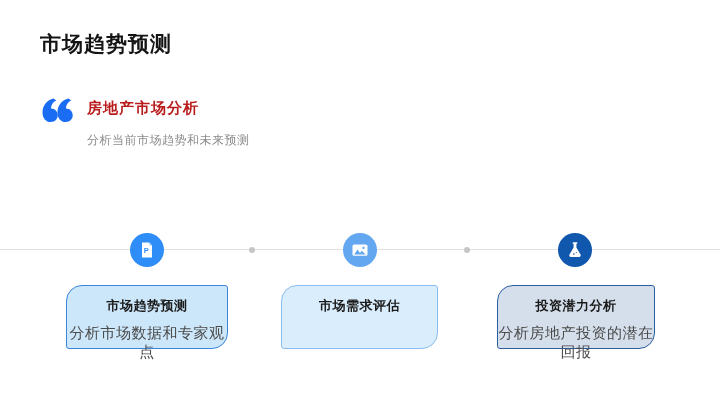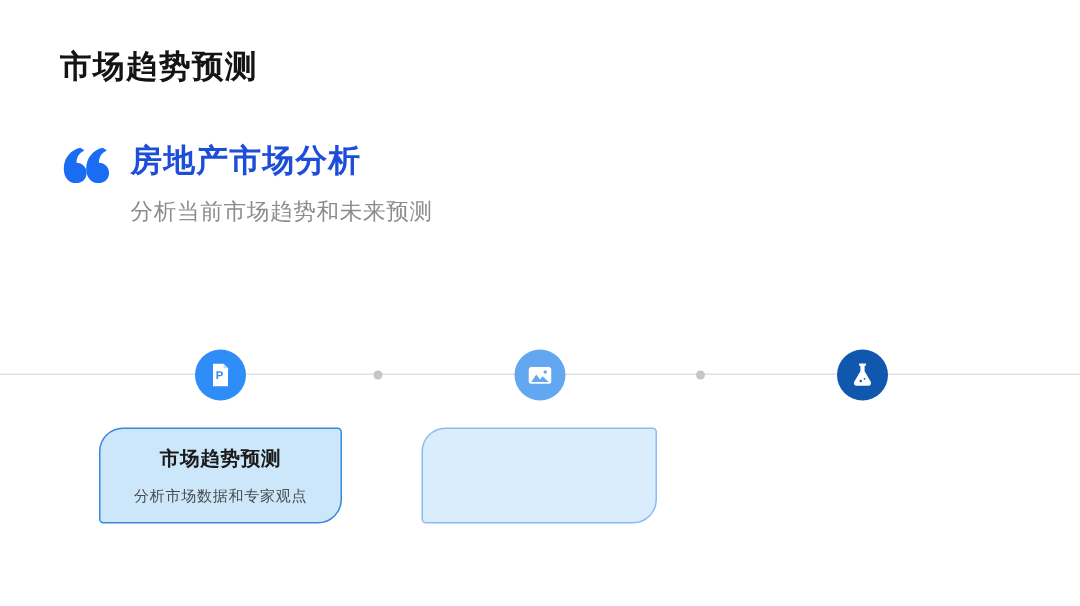--- a/index.html
+++ b/index.html
@@ -16,22 +16,22 @@
   .page-title{
     position:absolute;left:40px;top:30px;
     font-size:21px;font-weight:700;color:#141414;
     letter-spacing:1px;
   }
 
   
   .quote-row{position:absolute;left:40px;top:95px;display:flex;align-items:flex-start;}
   .quote-icon{width:33px;height:27px;flex:none;margin-top:2px;}
   .quote-texts{margin-left:14px;}
-  .quote-heading{font-size:21px;font-weight:700;color:#1d4ed8;letter-spacing:1px;line-height:26px;}
-  .quote-sub{margin-top:11px;font-size:15px;color:#8c8c8c;letter-spacing:0.5px;}
+  .quote-heading{font-size:15px;font-weight:700;color:#b91c1c;letter-spacing:1px;line-height:26px;}
+  .quote-sub{margin-top:11px;font-size:12px;color:#8c8c8c;letter-spacing:0.5px;}
 
   
   .tl-line{position:absolute;left:0;right:0;top:249px;height:1px;background:#e0e0e0;}
   .tl-dot{position:absolute;top:247px;width:6px;height:6px;border-radius:50%;background:#c6c6c6;}
   .tl-dot.d1{left:249px;}
   .tl-dot.d2{left:464px;}
   .tl-circle{
     position:absolute;top:233px;width:34px;height:34px;border-radius:50%;
     display:flex;align-items:center;justify-content:center;
   }
@@ -43,21 +43,21 @@
   
   .card{
     position:absolute;top:285px;height:64px;box-sizing:border-box;
     border:1.5px solid;border-radius:16px 3px 16px 3px;
     text-align:center;padding-top:11px;
   }
   .card.k1{left:66px;width:162px;}
   .card.k2{left:281px;width:157px;}
   .card.k3{left:497px;width:158px;}
   .card-title{font-size:13px;font-weight:700;color:#1a1a1a;letter-spacing:0.5px;}
-  .card-desc{margin-top:9px;font-size:10px;color:#4b4b4b;letter-spacing:0.5px;}
+  .card-desc{margin-top:9px;font-size:15px;color:#4b4b4b;letter-spacing:0.5px;}
 </style>
 </head>
 <body>
 
 <div class="slide">
 
   <div class="page-title">市场趋势预测</div>
 
   <div class="quote-row">
     <svg class="quote-icon" viewBox="0 0 34 28" aria-hidden="true">
@@ -97,16 +97,21 @@
       <circle cx="13.6" cy="15" r="0.7" fill="#1057ae"></circle>
     </svg>
   </div>
 
   <div class="card k1" style="background: rgb(205, 231, 250); border-color: rgb(58, 134, 220);">
     <div class="card-title">市场趋势预测</div>
     <div class="card-desc">分析市场数据和专家观点</div>
   </div>
 
   <div class="card k2" style="background: rgb(217, 237, 252); border-color: rgb(138, 189, 237);">
+    <div class="card-title">市场需求评估</div>
   </div>
 
+  <div class="card k3" style="background: rgb(213, 223, 235); border-color: rgb(45, 95, 159);">
+    <div class="card-title">投资潜力分析</div>
+    <div class="card-desc">分析房地产投资的潜在回报</div>
+  </div>
 
 </div>
 
 </body></html>

